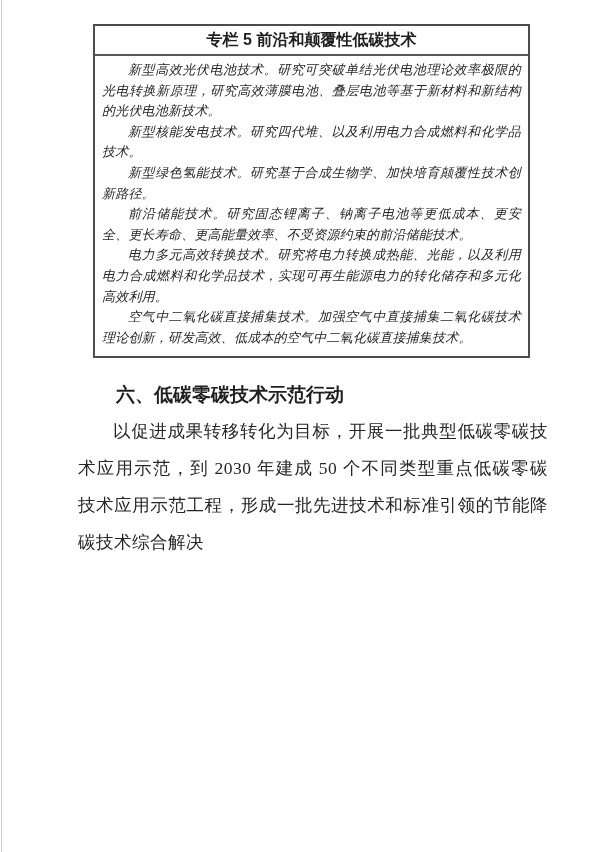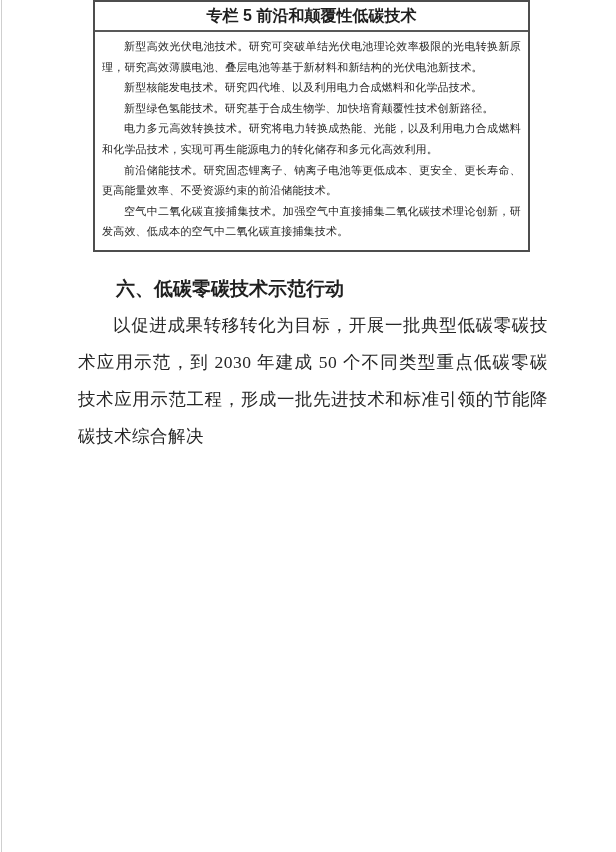--- a/index.html
+++ b/index.html
@@ -31,46 +31,47 @@
   }
   .body-para {
     margin-top: 78px;
     font-size: 17.5px;
     line-height: 34px;
     text-align: justify;
     text-justify: inter-ideograph;
     letter-spacing: 0.5px;
   }
   .column-box {
-    margin-top: 0;
+    margin-top: 24px;
     margin-left: 15px;
     width: 433px;
     border: 2px solid #4d4d4d;
     background: #ffffff;
   }
   .column-box-title {
     height: 28px;
     line-height: 28px;
     text-align: center;
     font-family: "Liberation Sans", "DejaVu Sans", sans-serif;
     font-weight: bold;
     font-size: 16px;
     color: #1f1f1f;
     border-bottom: 2px solid #595959;
   }
   .column-box-body {
     padding: 4px 7px 8px 7px;
   }
   .column-box-item {
-    font-size: 11px;
+    font-size: 13px;
     line-height: 20.6px;
     text-align: justify;
     text-justify: inter-ideograph;
     text-indent: 2em;
     letter-spacing: 0.2px;
+    font-style: italic;
   }
   .section-heading {
     margin-top: 24px;
     text-indent: 2em;
     font-family: "Liberation Sans", "DejaVu Sans", sans-serif;
     font-weight: bold;
     font-size: 19px;
     line-height: 26px;
     color: #1f1f1f;
   }
@@ -91,22 +92,22 @@
 
 <div class="page-inner">
 
 
   <div class="column-box">
     <div class="column-box-title">专栏 5  前沿和颠覆性低碳技术</div>
     <div class="column-box-body">
       <div class="column-box-item">新型高效光伏电池技术。研究可突破单结光伏电池理论效率极限的光电转换新原理，研究高效薄膜电池、叠层电池等基于新材料和新结构的光伏电池新技术。</div>
       <div class="column-box-item">新型核能发电技术。研究四代堆、以及利用电力合成燃料和化学品技术。</div>
       <div class="column-box-item">新型绿色氢能技术。研究基于合成生物学、加快培育颠覆性技术创新路径。</div>
+      <div class="column-box-item">前沿储能技术。研究固态锂离子、钠离子电池等更低成本、更安全、更长寿命、更高能量效率、不受资源约束的前沿储能技术。</div>
       <div class="column-box-item">电力多元高效转换技术。研究将电力转换成热能、光能，以及利用电力合成燃料和化学品技术，实现可再生能源电力的转化储存和多元化高效利用。</div>
-      <div class="column-box-item">前沿储能技术。研究固态锂离子、钠离子电池等更低成本、更安全、更长寿命、更高能量效率、不受资源约束的前沿储能技术。</div>
       <div class="column-box-item">空气中二氧化碳直接捕集技术。加强空气中直接捕集二氧化碳技术理论创新，研发高效、低成本的空气中二氧化碳直接捕集技术。</div>
     </div>
   </div>
 
   <div class="section-heading">六、低碳零碳技术示范行动</div>
 
   <div class="section-para">以促进成果转移转化为目标，开展一批典型低碳零碳技术应用示范，到 2030 年建成 50 个不同类型重点低碳零碳技术应用示范工程，形成一批先进技术和标准引领的节能降碳技术综合解决</div>
 
 </div>
 

